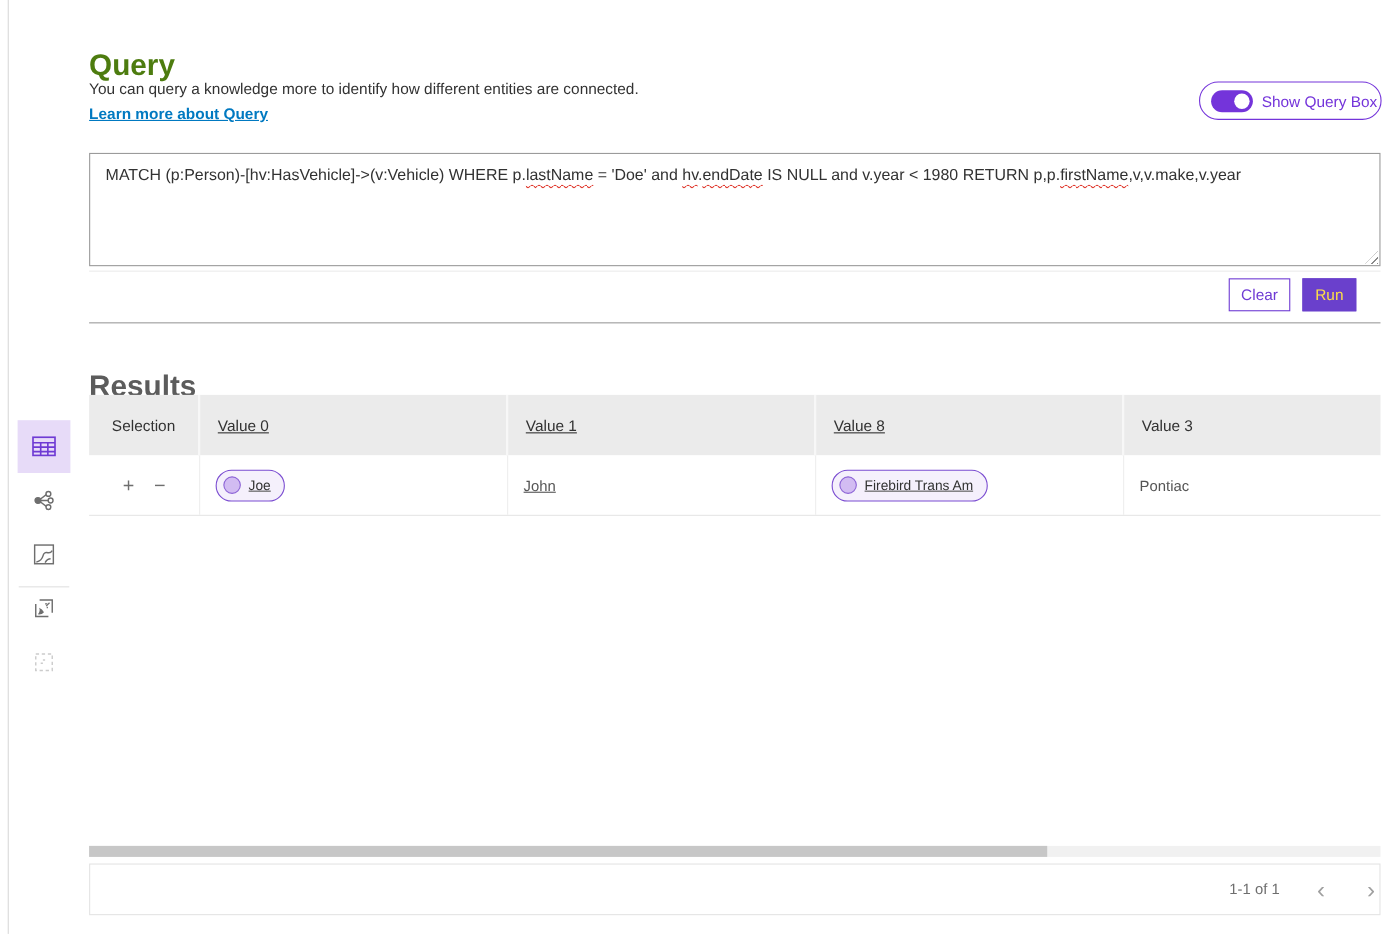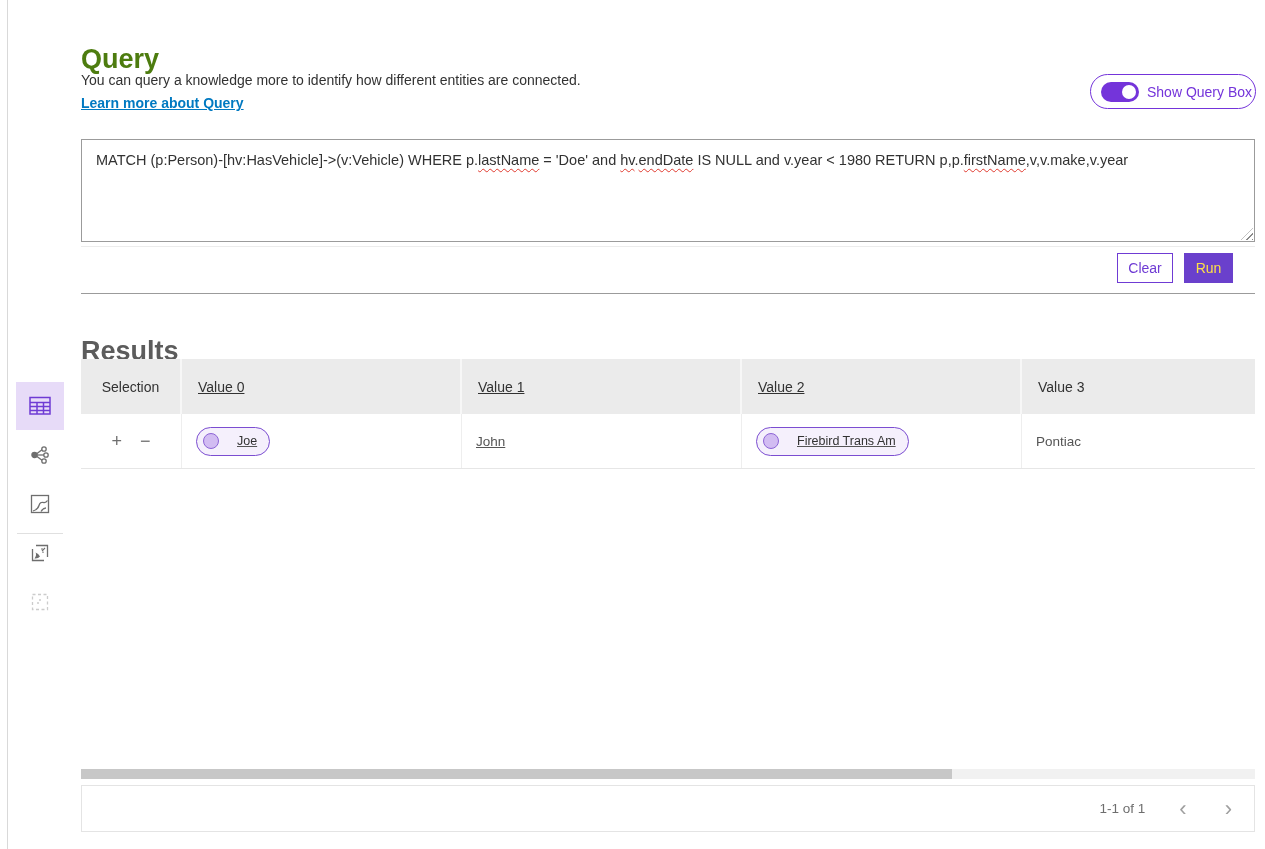--- a/index.html
+++ b/index.html
@@ -57,41 +57,41 @@
   .th:last-child { border-right:none; }
   .row { display:flex; height:55px; background:#fff; border-bottom:1px solid #e6e6e6; }
   .td { display:flex; align-items:center; padding:0 14px; font-size:13.5px; color:#555; border-right:1px solid #eeeeee; }
   .td:last-child { border-right:none; }
   .col-selection { width:101px; justify-content:center; padding:0; }
   .col-v { width:280px;text-decoration:underline; }
   .col-last { width:233px; }
   .sel-btn { color:#6e6e6e; font-size:18px; line-height:1; cursor:pointer; padding:0 9px; background:none; border:none; font-family:inherit; }
 
   .chip {
-    display:inline-flex; align-items:center; gap:18px; height:29px; padding:0 12px 0 6px;
+    display:inline-flex; align-items:center; gap:7px; height:29px; padding:0 12px 0 6px;
     border:1px solid #7b4dd1; border-radius:15px; background:#f5f0fc; cursor:pointer;
   }
   .chip-dot { width:16px; height:16px; border-radius:50%; background:#d2bcf2; border:1px solid #8d64d6; }
   .chip-label { font-size:12.5px; color:#323232; }
 
   
   .sidebar { position:absolute; left:16px; top:382px; width:48px; height:240px; }
   .side-item { position:absolute; left:0; width:48px; height:48px; display:flex; align-items:center; justify-content:center; cursor:pointer; background:transparent; border:none; }
   .side-item.selected { background:#e7dbf8; }
   .side-divider { position:absolute; left:1px; top:151px; width:46px; height:1px; background:#e0e0e0; }
 
   
   .hscroll { position:absolute; left:81px; top:769px; width:1174px; height:10px; background:#f1f1f1; }
   .hscroll-thumb { width:871px; height:10px; background:#c7c7c7; cursor:pointer; }
 
   
   .pagination-bar {
     position:absolute; left:81px; top:785px; width:1174px; height:47px;
     border:1px solid #e4e4e4; background:#fff;
-    display:flex; align-items:center; justify-content:flex-end; gap:30px; padding-right:18px;
+    display:flex; align-items:center; justify-content:flex-end; gap:30px; 
   }
   .range-label { color:#6e6e6e; font-size:13.5px; }
   .chev { background:none; border:none; color:#9f9f9f; font-size:22px; line-height:1; cursor:pointer; font-family:inherit; padding:0 4px; }
 </style>
 </head>
 <body>
 
 <div class="left-rail-divider"></div>
 
 <h1 class="page-title">Query</h1>
@@ -115,21 +115,21 @@
   </div>
 </div>
 
 <h2 class="results-title">Results</h2>
 
 <div class="results-table">
   <div class="thead">
     <div class="th col-selection">Selection</div>
     <div class="th col-v">Value 0</div>
     <div class="th col-v">Value 1</div>
-    <div class="th col-v">Value 2</div>
+    <div class="th col-v">Value 8</div>
     <div class="th col-last">Value 3</div>
   </div>
   <div class="row">
     <div class="td col-selection">
       <button class="sel-btn">+</button>
       <button class="sel-btn">−</button>
     </div>
     <div class="td col-v">
       <span class="chip">
         <span class="chip-dot"></span>

